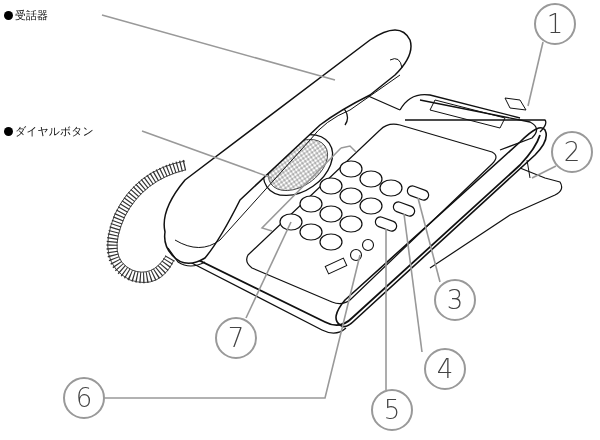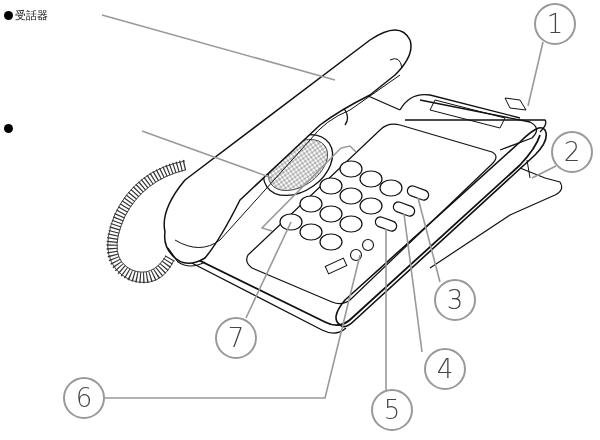--- a/index.html
+++ b/index.html
@@ -11,20 +11,21 @@
 </style>
 </head>
 <body>
 
 <div class="label" style="left:4px; top:8px;">
   <span class="bullet"></span>
   <span>受話器</span>
 </div>
 <div class="label" style="left:4px; top:124px;">
   <span class="bullet"></span>
+  <span>ダイヤルボタン</span>
 </div>
 
 <svg class="diagram" width="600" height="440" viewBox="0 0 600 440">
 
   <g fill="none" stroke="#111" stroke-width="1.3" stroke-linejoin="round">
 
     <path d="M178 250 L325 322 Q340 330 352 318 L520 165 Q536 148 540 135" stroke-width="1.8"></path>
     <path d="M182 258 L322 330 Q336 337 346 328"></path>
     <path d="M340 325 Q330 318 345 300 L520 142 Q540 122 545 130 Q550 140 535 155 L355 320 Q345 330 340 325 Z" stroke-width="1.6"></path>
 

